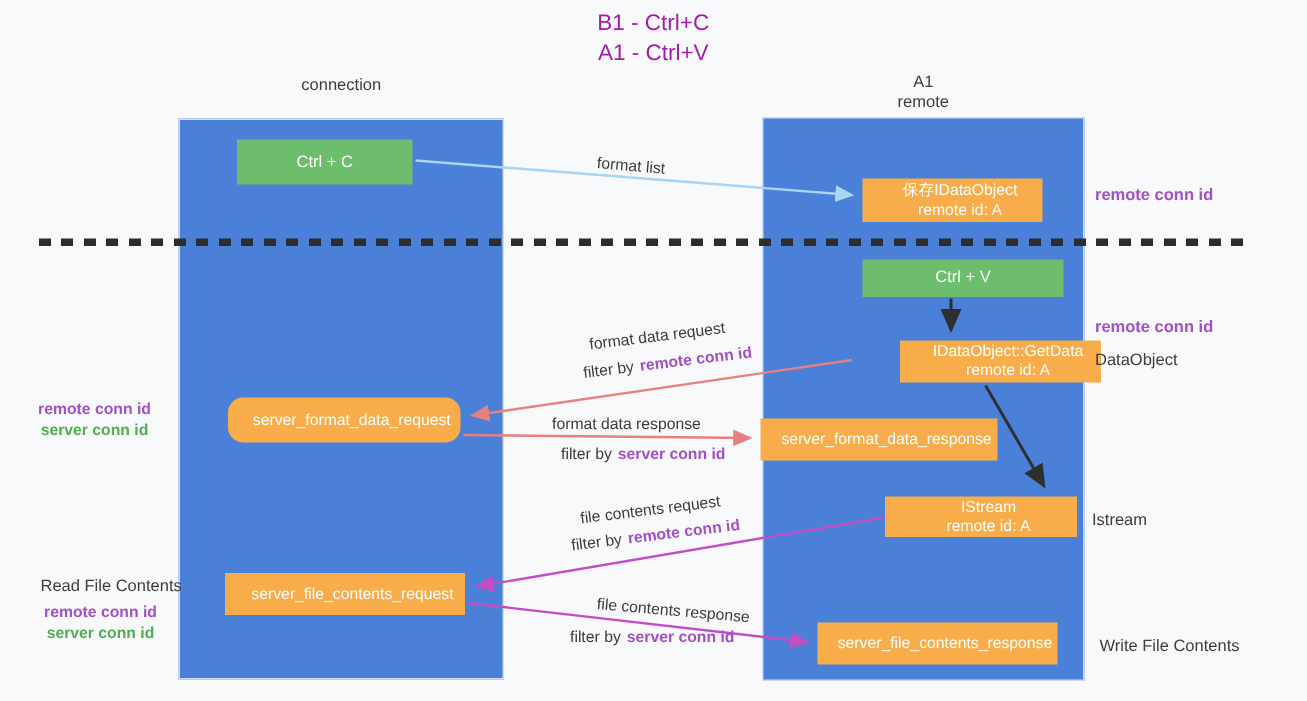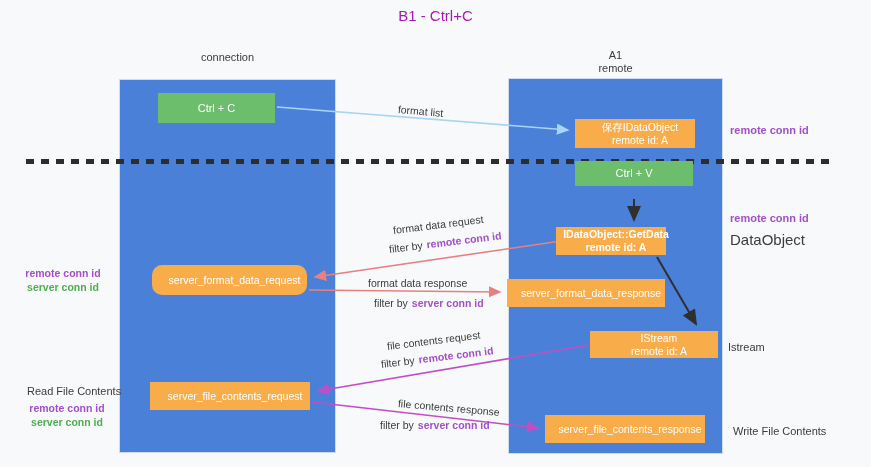--- a/index.html
+++ b/index.html
@@ -48,20 +48,21 @@
   #mh-magenta path { fill:var(--magenta-arrow); }
   #mh-black   path { fill:var(--black-arrow); }
 </style>
 </head>
 <body>
 
 <div class="canvas">
 
   <div class="title">
     <div>B1 - Ctrl+C</div>
+    <div>A1 - Ctrl+V</div>
   </div>
 
   <div class="lane-hdr" style="left:119px; top:51px; width:217px;">
     <div>connection</div>
   </div>
   <div class="lane-hdr" style="left:508px; top:49px; width:215px;">
     <div>A1</div>
     <div>remote</div>
   </div>
 
@@ -96,25 +97,25 @@
 
   <div class="box green" style="left:158px; top:93px; width:117px; height:30px; font-size:11px;justify-content:center;">
     <div>Ctrl + C</div>
   </div>
 
   <div class="box orange" style="left:575px; top:119px; width:120px; height:29px;">
     <div>保存IDataObject</div>
     <div>remote id: A</div>
   </div>
 
-  <div class="box green" style="left:575px; top:161px; width:118px; height:25px; font-size:11px;text-align:right;">
+  <div class="box green" style="left:575px; top:173px; width:134px; height:25px; font-size:11px;text-align:right;">
     <div>Ctrl + V</div>
   </div>
 
-  <div class="box orange" style="left:556px; top:227px; width:110px; height:28px;font-weight:bold;">
+  <div class="box orange" style="left:600px; top:227px; width:134px; height:28px;">
     <div>IDataObject::GetData</div>
     <div>remote id: A</div>
   </div>
 
   <div class="box orange" style="left:152px; top:265px; width:155px; height:30px;border-radius:10px;">
     <div>server_format_data_request</div>
   </div>
 
   <div class="box orange" style="left:507px; top:279px; width:158px; height:28px;">
     <div>server_format_data_response</div>
@@ -128,21 +129,21 @@
   <div class="box orange" style="left:545px; top:415px; width:160px; height:28px;">
     <div>server_file_contents_response</div>
   </div>
 
   <div class="box orange" style="left:150px; top:382px; width:160px; height:28px;">
     <div>server_file_contents_request</div>
   </div>
 
   <div class="lbl purple" style="left:730px; top:123px; font-size:11px;">remote conn id</div>
   <div class="lbl purple" style="left:730px; top:211px; font-size:11px;">remote conn id</div>
-  <div class="lbl" style="left:730px; top:233px; font-size:15px;">DataObject</div>
+  <div class="lbl" style="left:730px; top:233px; font-size:11px;">DataObject</div>
   <div class="lbl" style="left:728px; top:340px; font-size:11px;">Istream</div>
   <div class="lbl" style="left:733px; top:424px; font-size:11px;">Write File Contents</div>
 
   <div class="lbl ctr" style="left:20px; top:266px; width:86px;">
     <div class="purple">remote conn id</div>
     <div class="greentx">server conn id</div>
   </div>
   <div class="lbl" style="left:27px; top:384px; font-size:11px;">Read File Contents</div>
   <div class="lbl ctr" style="left:24px; top:401px; width:86px;">
     <div class="purple">remote conn id</div>

